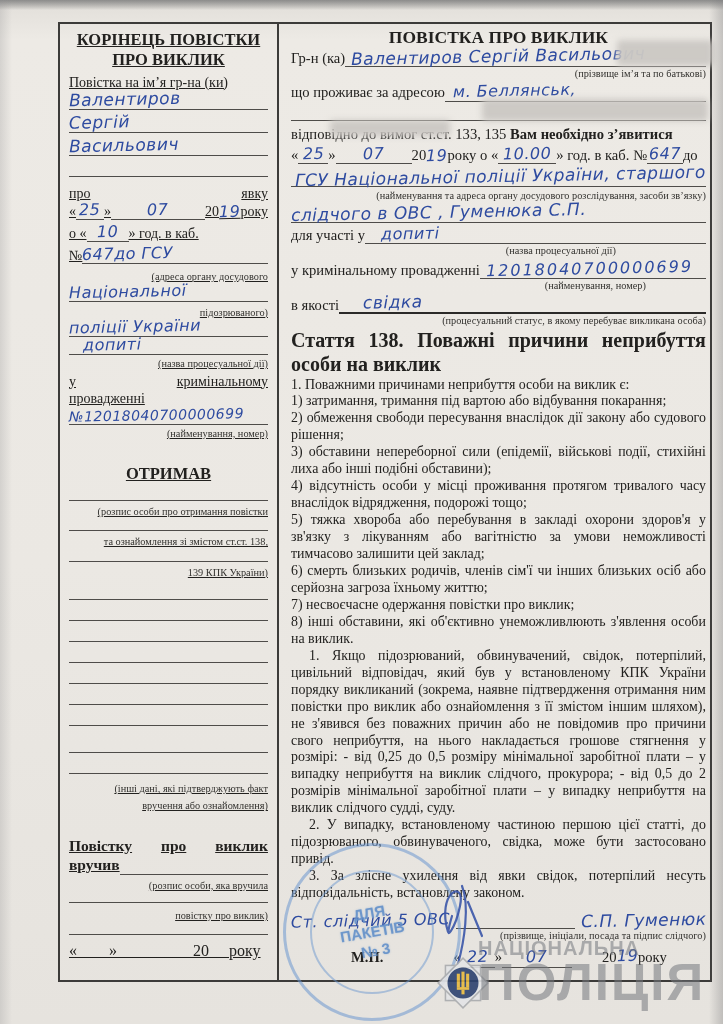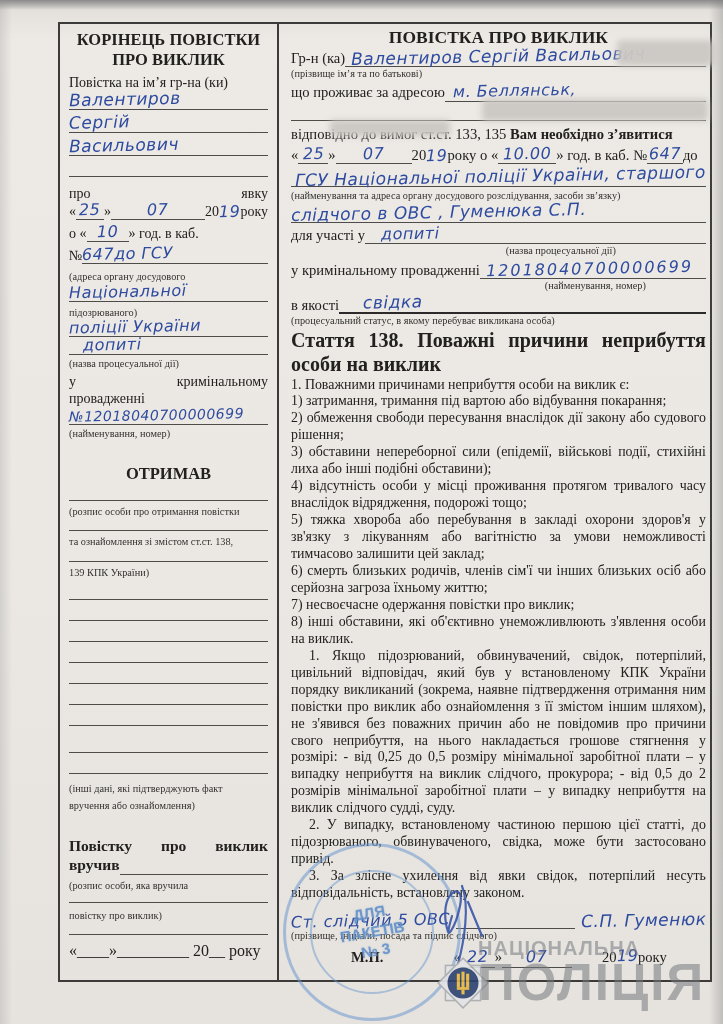--- a/index.html
+++ b/index.html
@@ -18,30 +18,30 @@
   .edge-left{position:absolute;left:0;top:0;width:12px;height:100%;
     background:linear-gradient(90deg,rgba(140,140,142,.25),rgba(140,140,142,0));}
 
   .sheet-table{
     position:absolute;left:58px;top:22px;width:650px;height:956px;
     display:flex;border:2px solid #3c3b39;background:transparent;
   }
   .col-left{
     width:199px;min-width:199px;border-right:2px solid #3c3b39;
     padding:6px 9px 4px 9px;font-size:14px;line-height:1.22;
-    display:flex;flex-direction:column;
+    display:flex;flex-direction:column;text-decoration:underline;
   }
   .col-right{
     flex:1;padding:3px 12px 2px 12px;font-size:14.6px;line-height:1.24;
     display:flex;flex-direction:column;
   }
   .t-center{text-align:center;}
   .bold{font-weight:bold;}
   h1,h2{margin:0;font-size:16.5px;line-height:1.2;text-align:center;font-weight:bold;}
-  .cap{font-size:10.3px;text-align:left;color:#33322f;line-height:1.3;}
+  .cap{font-size:10.3px;text-align:right;color:#33322f;line-height:1.3;}
   .ul{border-bottom:1px solid #4e4c49;}
   .rline{border-bottom:1px solid #4e4c49;height:20px;}
   .row{display:flex;align-items:flex-end;}
   .row-sb{display:flex;justify-content:space-between;align-items:flex-end;}
   .grow{flex:1;}
   .hand{
     font-family:"DejaVu Sans", sans-serif;font-style:italic;
     color:#2e4ba0;font-size:16px;letter-spacing:.5px;line-height:1;
     display:inline-block;transform:rotate(-1.2deg);white-space:nowrap;
   }

